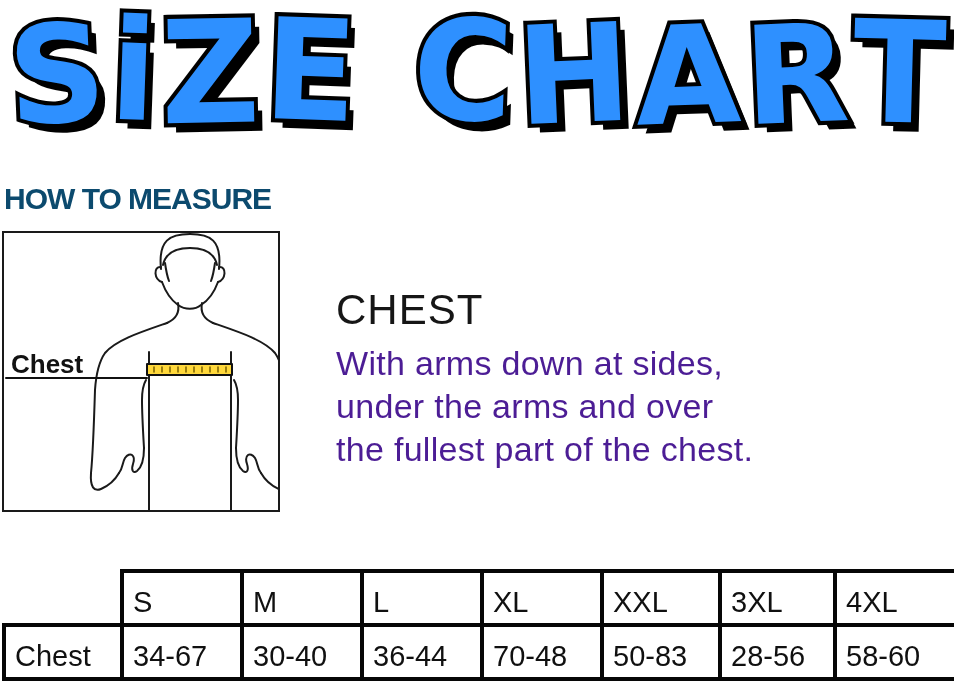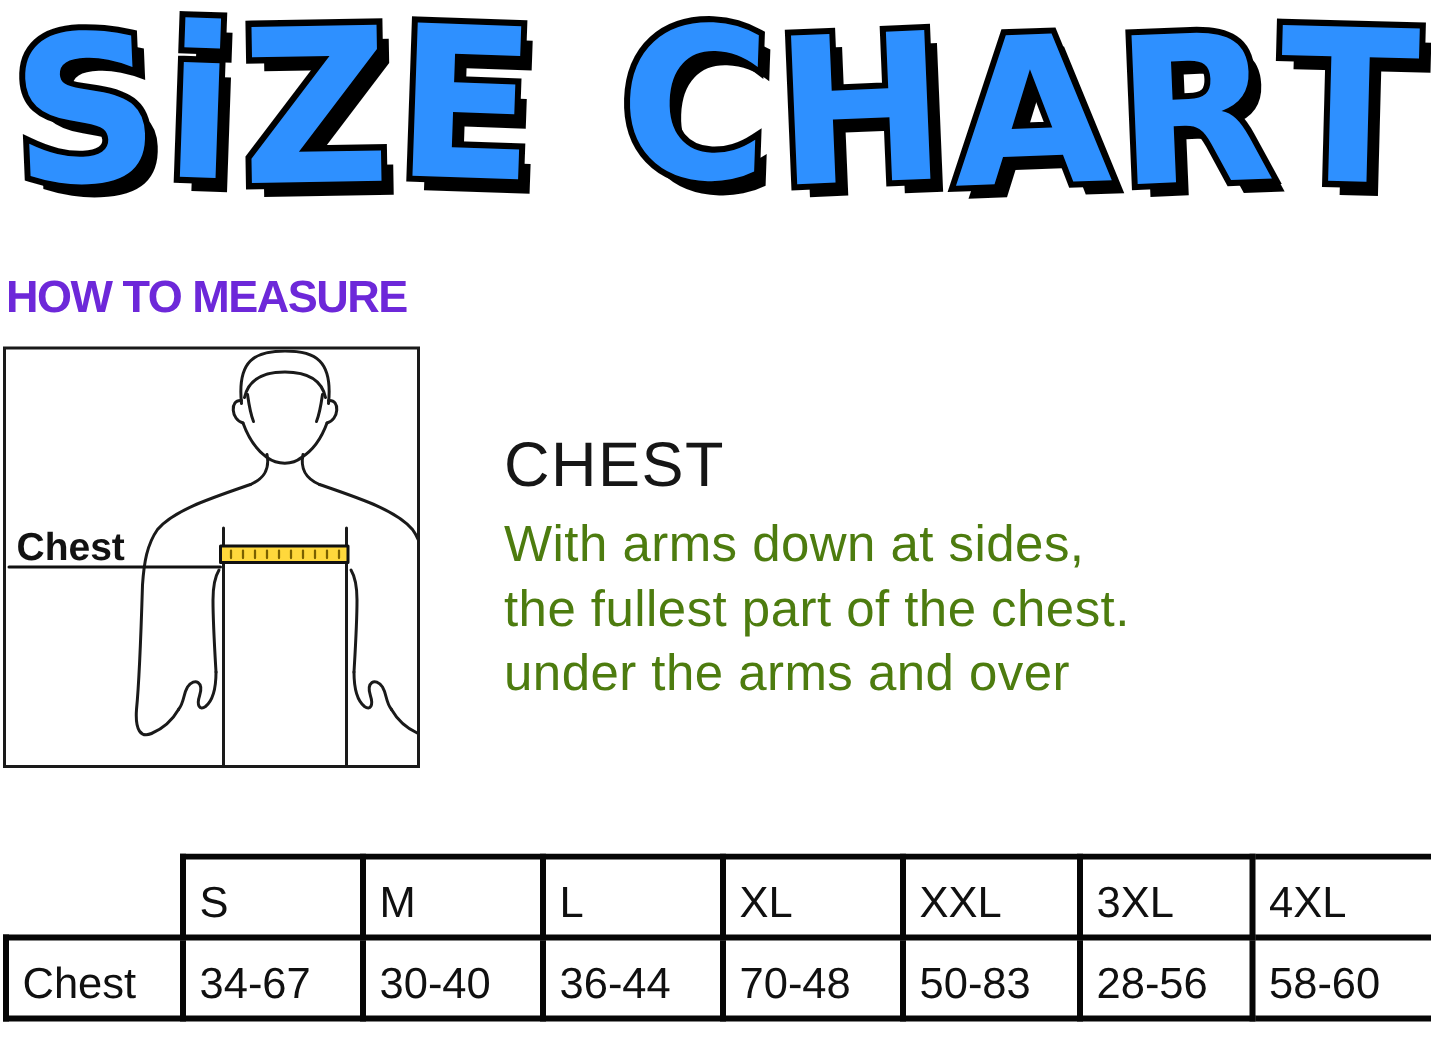--- a/index.html
+++ b/index.html
@@ -30,36 +30,36 @@
   }
   .t-ch:nth-child(odd){transform:rotate(-2.4deg) translateY(2px);}
   .t-ch:nth-child(even){transform:rotate(2deg) translateY(-2px) scaleY(1.03);}
   .t-ch:nth-child(3){transform:rotate(-1deg) scaleY(1.05);}
   .t-ch:nth-child(8){transform:rotate(-2deg) translateY(3px);}
   .t-ch:nth-child(10){transform:rotate(1.5deg) scaleY(1.04);}
 
   
   .htm-heading{
     position:absolute;left:4px;top:182px;
-    font-size:30px;font-weight:bold;letter-spacing:-1px;color:#6d28d9;
+    font-size:30px;font-weight:bold;letter-spacing:-1px;color:#0c4a6e;
   }
   .figure-box{
     position:absolute;left:2px;top:231px;width:278px;height:281px;
     border:2px solid #1a1a1a;background:#fff;overflow:hidden;
   }
   .figure-box svg{display:block;}
 
   
   .measure-info{position:absolute;left:336px;top:286px;width:618px;}
   .measure-info .mi-heading{
     font-size:42px;font-weight:400;letter-spacing:1px;color:#161616;
     margin-bottom:8px;line-height:1.15;
   }
   .measure-info .mi-line{
-    font-size:34px;font-weight:400;letter-spacing:.3px;color:#4d7c0f;
+    font-size:34px;font-weight:400;letter-spacing:.3px;color:#4c1d95;
     line-height:43px;
   }
 
   
   .table-wrap{position:absolute;left:0;top:569px;width:954px;height:122px;overflow:hidden;}
   table.size-table{
     border-collapse:collapse;table-layout:fixed;margin-left:2px;width:988px;
     font-size:29px;color:#101010;
   }
   .size-table td{
@@ -100,22 +100,22 @@
 
       <path d="M2,145 L143,145" stroke="#111"></path>
     </g>
     <text x="7" y="140" font-family="Liberation Sans, sans-serif" font-size="26" font-weight="bold" fill="#121212">Chest</text>
   </svg>
 </div>
 
 <div class="measure-info">
   <div class="mi-heading">CHEST</div>
   <div class="mi-line">With arms down at sides,</div>
+  <div class="mi-line">under the arms and over</div>
   <div class="mi-line">the fullest part of the chest.</div>
-  <div class="mi-line">under the arms and over</div>
 </div>
 
 <div class="table-wrap">
   <table class="size-table">
     <colgroup>
       <col style="width:118px">
         <col style="width:120px">
         <col style="width:120px">
       <col style="width:120px">
         <col style="width:120px">

